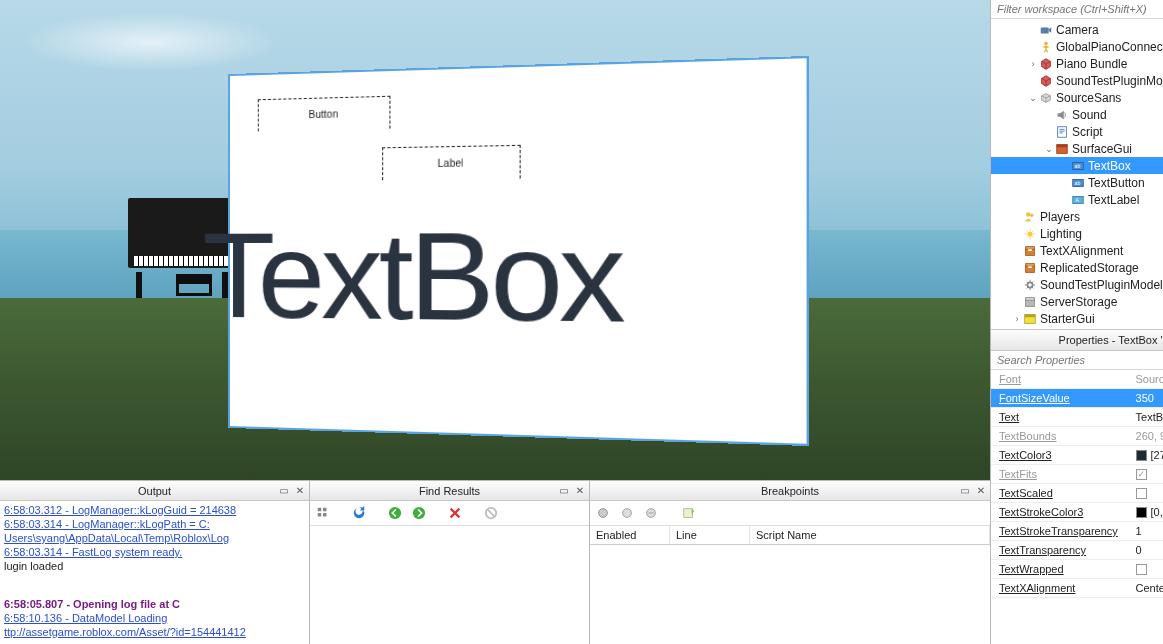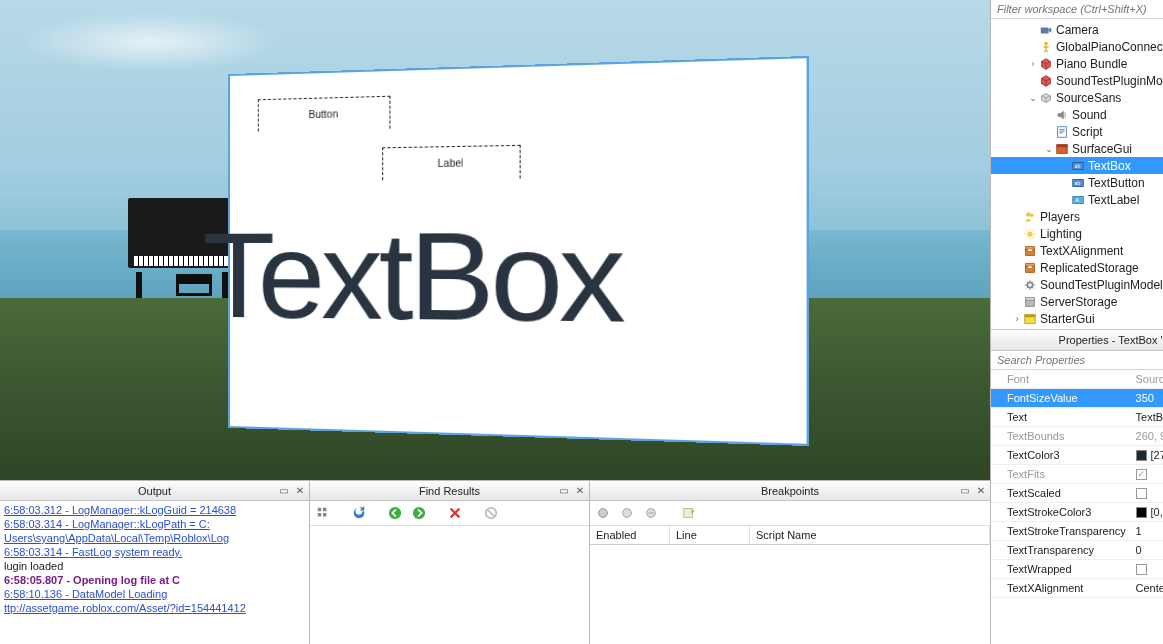--- a/index.html
+++ b/index.html
@@ -26,21 +26,21 @@
 .bb-big { position: absolute; left: -28px; top: 130px; font-size: 120px; color: #2a3440; letter-spacing: -4px; font-weight: 400; white-space: nowrap; }
 
 
 .bottom { display: grid; grid-template-columns: 310px 280px 1fr; border-top: 1px solid #b8b8b8; }
 .panel { display: flex; flex-direction: column; border-right: 1px solid #b8b8b8; background: #fff; }
 .panel-head { background: linear-gradient(#fdfdfd,#e6e6e6); border-bottom: 1px solid #c6c6c6; display: flex; align-items: center; justify-content: center; position: relative; height: 20px; font-size: 11px; }
 .panel-ctrls { position: absolute; right: 2px; top: 2px; display: flex; gap: 2px; }
 .pc { width: 14px; height: 14px; display: inline-flex; align-items: center; justify-content: center; font-size: 10px; color: #555; cursor: pointer; }
 .panel-body { flex: 1; overflow: auto; padding: 2px 4px; font-size: 11px; line-height: 14px; }
 .log-blue { color: #2a4fcf; text-decoration: underline; }
-.log-bold { font-weight: bold; color: #7a1c85; }
+.log-bold { font-weight: bold; color: #7a1c85; margin-top: 24px; }
 .toolbar { display: flex; gap: 6px; padding: 3px 4px; border-bottom: 1px solid #ddd; align-items: center; }
 .tb { width: 18px; height: 18px; display: inline-flex; align-items: center; justify-content: center; border-radius: 2px; }
 .tb svg { width: 14px; height: 14px; }
 .bp-grid-head { display: grid; grid-template-columns: 80px 80px 1fr; border-bottom: 1px solid #ccc; font-size: 11px; }
 .bp-grid-head div { padding: 3px 6px; border-right: 1px solid #e2e2e2; }
 .bp-scroll { flex: 1; position: relative; overflow-x: scroll; }
 
 
 .right { display: grid; grid-template-rows: 1fr 22px 1fr; border-left: 1px solid #b8b8b8; background: #fff; }
 .search { border: none; border-bottom: 1px solid #d6d6d6; padding: 3px 6px; font-size: 11px; color: #888; width: 100%; outline: none; font-style: italic; }
@@ -49,21 +49,21 @@
 .tree-row { display: flex; align-items: center; height: 17px; padding-right: 4px; white-space: nowrap; cursor: pointer; }
 .tree-row.selected { background: #3399ff; color: #fff; }
 .tw { display: inline-block; width: 12px; text-align: center; color: #666; font-size: 9px; }
 .ico { width: 14px; height: 14px; margin-right: 3px; display: inline-flex; align-items: center; justify-content: center; flex-shrink: 0; }
 .ico svg { width: 14px; height: 14px; }
 
 .prop-head { background: linear-gradient(#fdfdfd,#e6e6e6); border-top: 1px solid #c6c6c6; border-bottom: 1px solid #c6c6c6; height: 22px; display: flex; align-items: center; justify-content: center; position: relative; font-size: 11px; }
 .props-wrap { display: flex; flex-direction: column; overflow: hidden; }
 .props { flex: 1; overflow-y: auto; }
 .prow { display: grid; grid-template-columns: 1fr 1.05fr; border-bottom: 1px solid #eee; height: 19px; font-size: 11px; align-items: center; }
-.prow .pk { padding-left: 16px; }
+.prow .pk { padding-left: 8px; text-decoration: underline; }
 .prow .pv { padding-left: 6px; display: flex; align-items: center; gap: 4px; }
 .prow.sel { background: #3399ff; color: #fff; }
 .prow.ro { color: #999; }
 .swatch { width: 11px; height: 11px; border: 1px solid #888; display: inline-block; }
 .chk { width: 11px; height: 11px; border: 1px solid #999; display: inline-block; }
 .chk.on::after { content: "✓"; font-size: 9px; position: relative; top: -3px; left: 1px; }
 </style>
 </head>
 <body>
 

